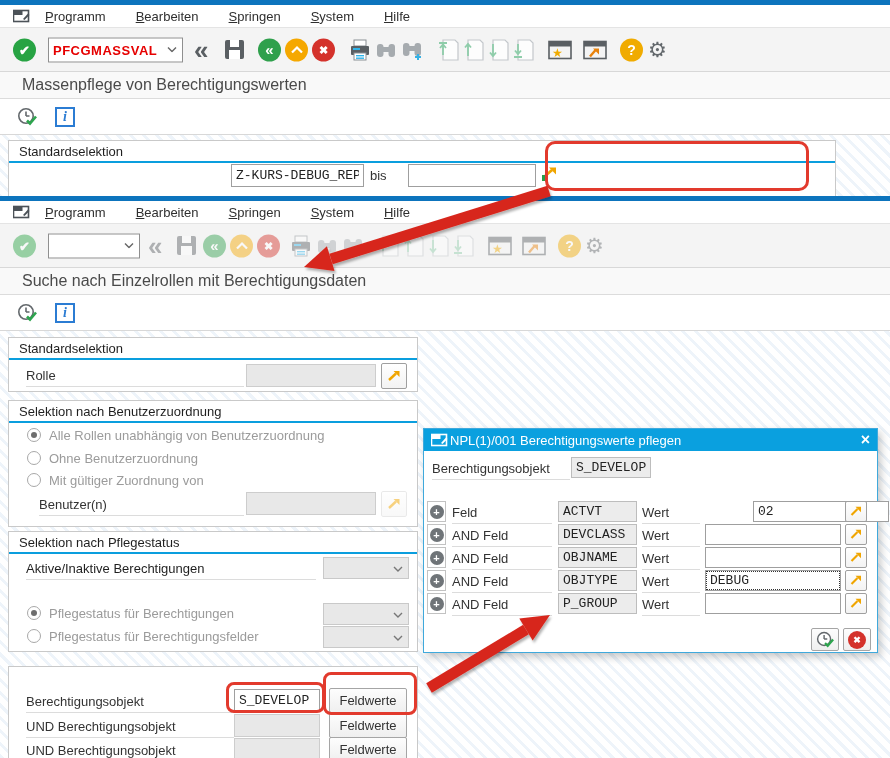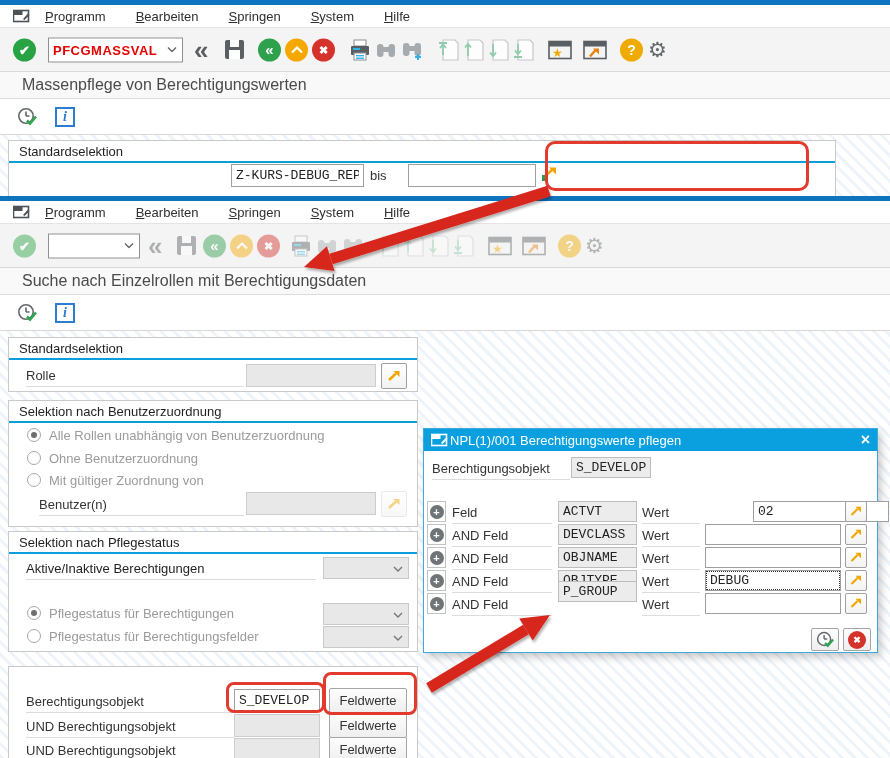--- a/index.html
+++ b/index.html
@@ -436,21 +436,21 @@
           <svg width="14" height="13">
             <path d="M2.5 10 L8.5 4" stroke="#f0a500" stroke-width="2.2"></path>
             <path d="M6.5 1.8 L12 1.8 L12 7.3 Z" fill="#f0a500"></path>
           </svg>
         </span>
 
       <span class="drow-plus" style="left:3px; top:142px;">
           <span class="pluscirc">+</span>
         </span>
       <span class="lbl" style="left:28px; top:146px; width:100px;">AND Feld</span>
-      <span class="dispf" style="left:134px; top:130px; width:79px;">P_GROUP</span>
+      <span class="dispf" style="left:134px; top:142px; width:79px;">P_GROUP</span>
       <span class="lbl" style="left:218px; top:146px; width:58px;">Wert</span>
       <input class="inp" style="left: 281px; top: 142px; width: 136px; height: 21px;" value="">
       <span class="msbtn" style="position:absolute; left:421px; top:142px; width:22px; height:21px;">
           <svg width="14" height="13">
             <path d="M2.5 10 L8.5 4" stroke="#f0a500" stroke-width="2.2"></path>
             <path d="M6.5 1.8 L12 1.8 L12 7.3 Z" fill="#f0a500"></path>
           </svg>
         </span>
 
       <button class="btn" style="left:387px; top:177px; width:28px; height:23px;">

